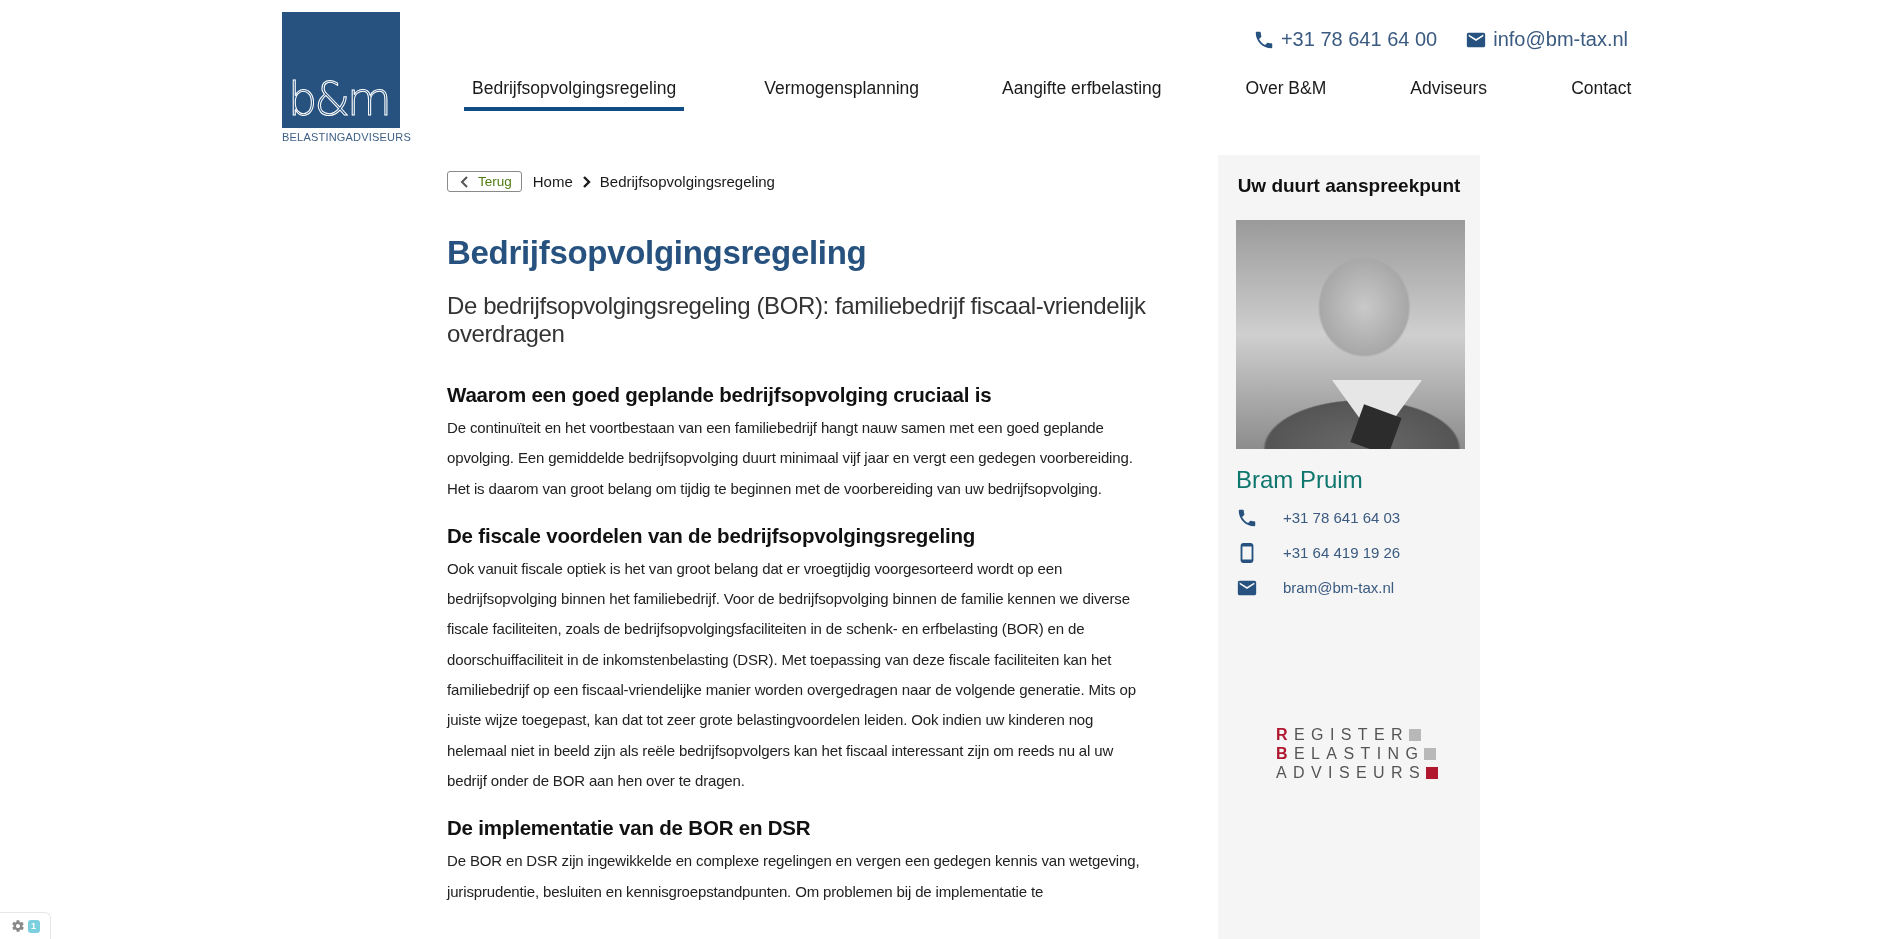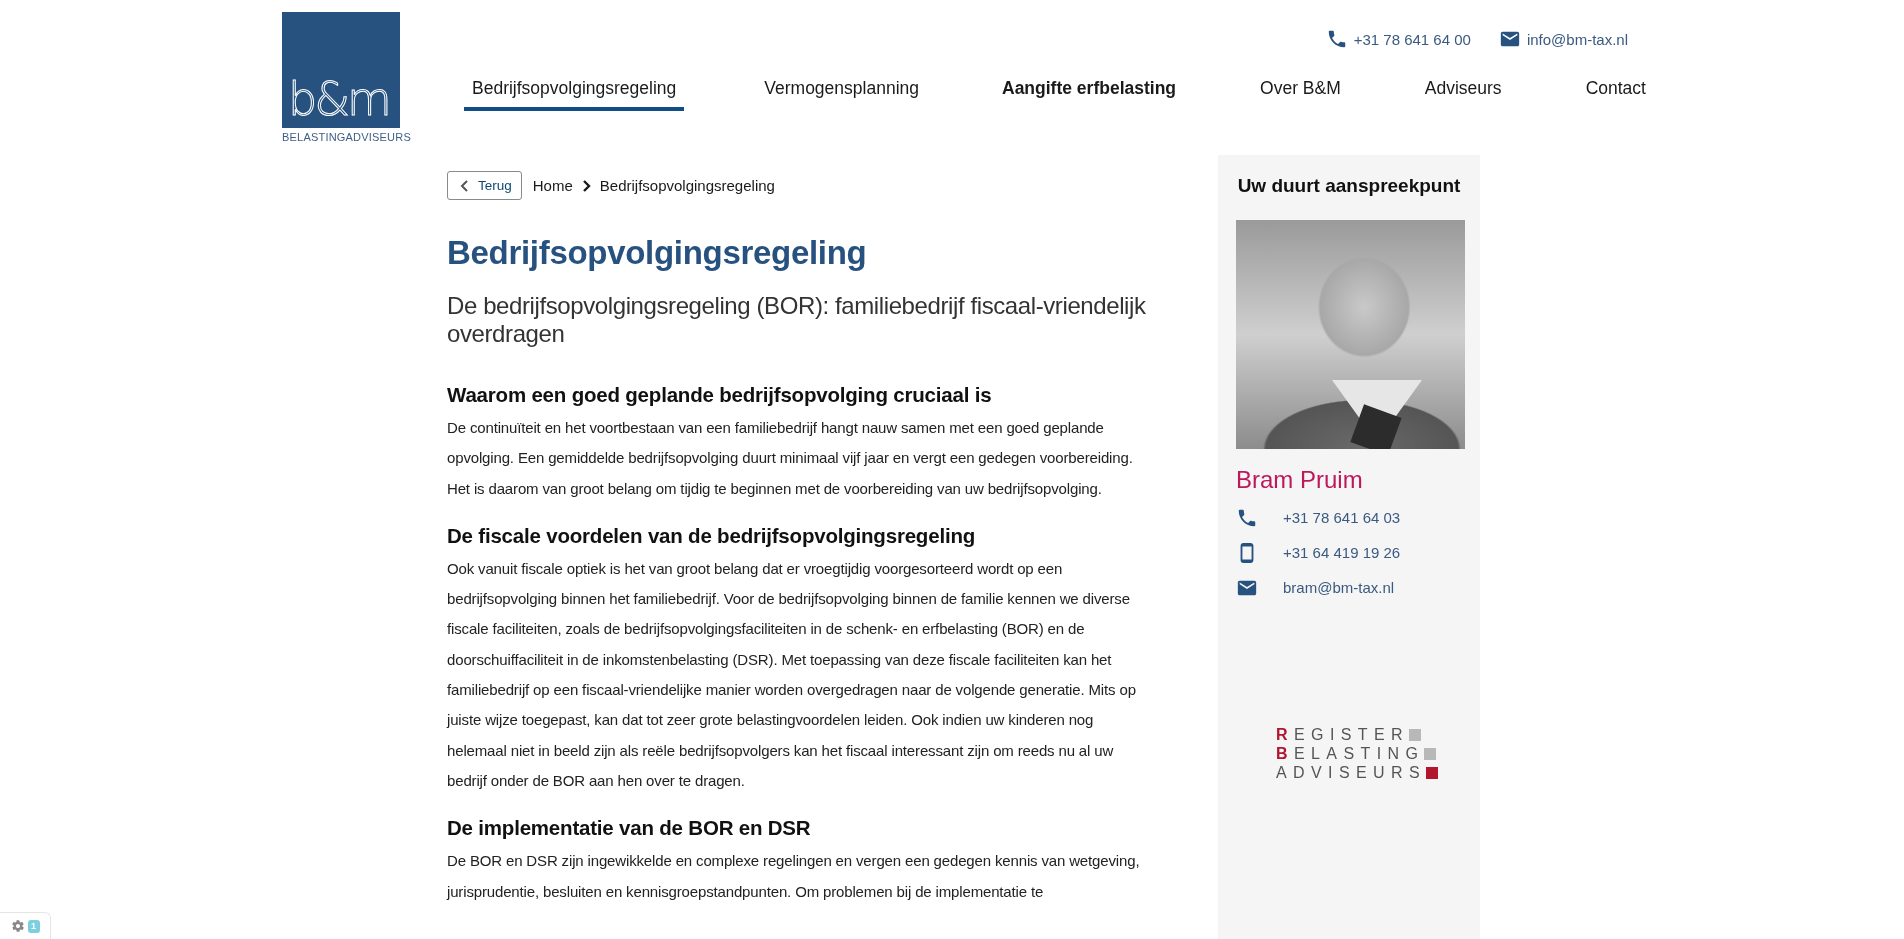--- a/index.html
+++ b/index.html
@@ -5,31 +5,31 @@
   * { box-sizing: border-box; margin: 0; padding: 0; }
   html, body { width: 1904px; height: 939px; overflow: hidden; background: #ffffff; }
   body { font-family: "Liberation Sans", "DejaVu Sans", sans-serif; color: #1a1a1a; position: relative; }
 
   
   .logo { position: absolute; left: 282px; top: 12px; width: 96px; height: 132px; }
   .logo-box { width: 118px; height: 116px; background: #27527f; position: relative; }
   .logo-text { position: absolute; left: 6px; bottom: 2px; color: #fff; font-size: 46px; font-family: "DejaVu Sans", sans-serif; letter-spacing: -3px; font-weight: 300; -webkit-text-stroke: 1px #fff; color: transparent; }
   .logo-sub { font-size: 11px; color: #3d5f85; letter-spacing: 0.2px; margin-top: 3px; white-space: nowrap; font-family: Liberation Sans, sans-serif; }
 
-  .top-contact { position: absolute; top: 28px; right: 276px; display: flex; gap: 28px; align-items: center; font-size: 15px; color: #27527f; }
+  .top-contact { position: absolute; top: 28px; right: 276px; display: flex; gap: 28px; align-items: center; font-size: 20px; color: #27527f; }
   .top-contact a { display: flex; align-items: center; gap: 6px; color: #3a5a80; text-decoration: none; }
   .top-contact svg { width: 22px; height: 22px; fill: #27527f; }
 
   .nav { position: absolute; top: 74px; left: 464px; display: flex; }
   .nav-item { font-size: 17.5px; color: #1a1a1a; padding: 4px 8px 12px; position: relative; cursor: pointer; white-space: nowrap; }
   .nav-item.active::after { content: ""; position: absolute; left: 0; right: 0; bottom: 0; height: 4px; background: #114d85; }
 
   
   .crumbs { position: absolute; left: 447px; top: 171px; display: flex; align-items: center; font-size: 15px; }
-  .back-btn { border: 1px solid #8a8a8a; border-radius: 3px; height: 29px; padding: 0 9px 0 12px; display: flex; align-items: center; gap: 8px; color: #0c4a6e; font-size: 13.5px; background: #fff; cursor: pointer; }
+  .back-btn { border: 1px solid #8a8a8a; border-radius: 3px; height: 21px; padding: 0 9px 0 12px; display: flex; align-items: center; gap: 8px; color: #4d7c0f; font-size: 13.5px; background: #fff; cursor: pointer; }
   .back-btn svg { width: 10px; height: 12px; stroke: #555; fill: none; stroke-width: 2; }
   .crumb-link { margin-left: 11px; color: #1a1a1a; cursor: pointer; }
   .crumb-sep { margin: 0 9px; width: 9px; height: 12px; stroke: #1a1a1a; stroke-width: 2.4; fill: none; }
   .crumb-current { color: #1a1a1a; }
 
   
   .main { position: absolute; left: 447px; top: 234px; width: 700px; }
   .page-title { font-size: 33px; font-weight: bold; color: #27527f; letter-spacing: -0.3px; }
   .page-sub { margin-top: 20px; font-size: 24px; color: #333; font-weight: normal; line-height: 28px; letter-spacing: -0.4px; }
   .section-h { font-size: 20.5px; font-weight: bold; color: #111; margin-top: 35px; letter-spacing: -0.2px; }
@@ -39,21 +39,21 @@
   
   .sidebar { position: absolute; left: 1218px; top: 155px; width: 262px; height: 784px; background: #f5f5f5; }
   .sb-title { text-align: center; font-weight: bold; font-size: 19px; color: #111; margin-top: 20px; }
   .photo { margin: 23px 0 0 18px; width: 229px; height: 229px; background:
       radial-gradient(ellipse 35% 38% at 56% 38%, #c9c9c9 0%, #a8a8a8 55%, transparent 58%),
       radial-gradient(ellipse 60% 30% at 55% 100%, #6a6a6a 0%, #555 70%, transparent 72%),
       linear-gradient(180deg, #9a9a9a 0%, #cfcfcf 50%, #8c8c8c 100%);
       position: relative; overflow: hidden; }
   .photo .tie { position: absolute; left: 120px; top: 190px; width: 40px; height: 40px; background: #2c2c2c; transform: rotate(20deg); }
   .photo .collar { position: absolute; left: 96px; top: 160px; width: 90px; height: 50px; background: #e6e6e6; clip-path: polygon(0 0, 100% 0, 60% 100%, 40% 100%); }
-  .sb-name { margin: 17px 0 0 18px; font-size: 24px; color: #be185d; }
+  .sb-name { margin: 17px 0 0 18px; font-size: 24px; color: #0f766e; }
   .sb-row { display: flex; align-items: center; margin-left: 18px; height: 35px; font-size: 15px; color: #3a5a80; gap: 14px; }
   .sb-row svg { width: 22px; height: 22px; fill: #27527f; margin-right: 11px; }
   .sb-row.first { margin-top: 6px; }
 
   .rb-logo { position: absolute; left: 58px; top: 570px; font-size: 16px; letter-spacing: 6.4px; color: #555; line-height: 19px; font-family: "Liberation Sans", sans-serif; }
   .rb-logo .r { color: #b0172f; font-weight: bold; }
   .rb-line { display: flex; align-items: center; }
   .rb-sq { width: 12px; height: 12px; background: #b8b8b8; margin-left: 0; }
   .rb-sq.red { background: #b0172f; }
 
@@ -83,21 +83,21 @@
     <svg viewBox="0 0 24 24">
         <path d="M20 4H4c-1.1 0-2 .9-2 2v12c0 1.1.9 2 2 2h16c1.1 0 2-.9 2-2V6c0-1.1-.9-2-2-2zm0 4l-8 5-8-5V6l8 5 8-5v2z"></path>
       </svg>
     <span>info@bm-tax.nl</span>
   </a>
 </div>
 
 <nav class="nav">
   <div class="nav-item active" style="margin-right:72px;">Bedrijfsopvolgingsregeling</div>
   <div class="nav-item" style="margin-right:67px;">Vermogensplanning</div>
-  <div class="nav-item" style="margin-right:68px;font-weight:bold;">Aangifte erfbelasting</div>
+  <div class="nav-item" style="margin-right:68px;">Aangifte erfbelasting</div>
   <div class="nav-item" style="margin-right:68px;">Over B&amp;M</div>
   <div class="nav-item" style="margin-right:68px;">Adviseurs</div>
   <div class="nav-item">Contact</div>
 </nav>
 
 <div class="crumbs">
   <div class="back-btn">
     <svg viewBox="0 0 10 12">
         <path d="M7 1 L2 6 L7 11"></path>
       </svg>

